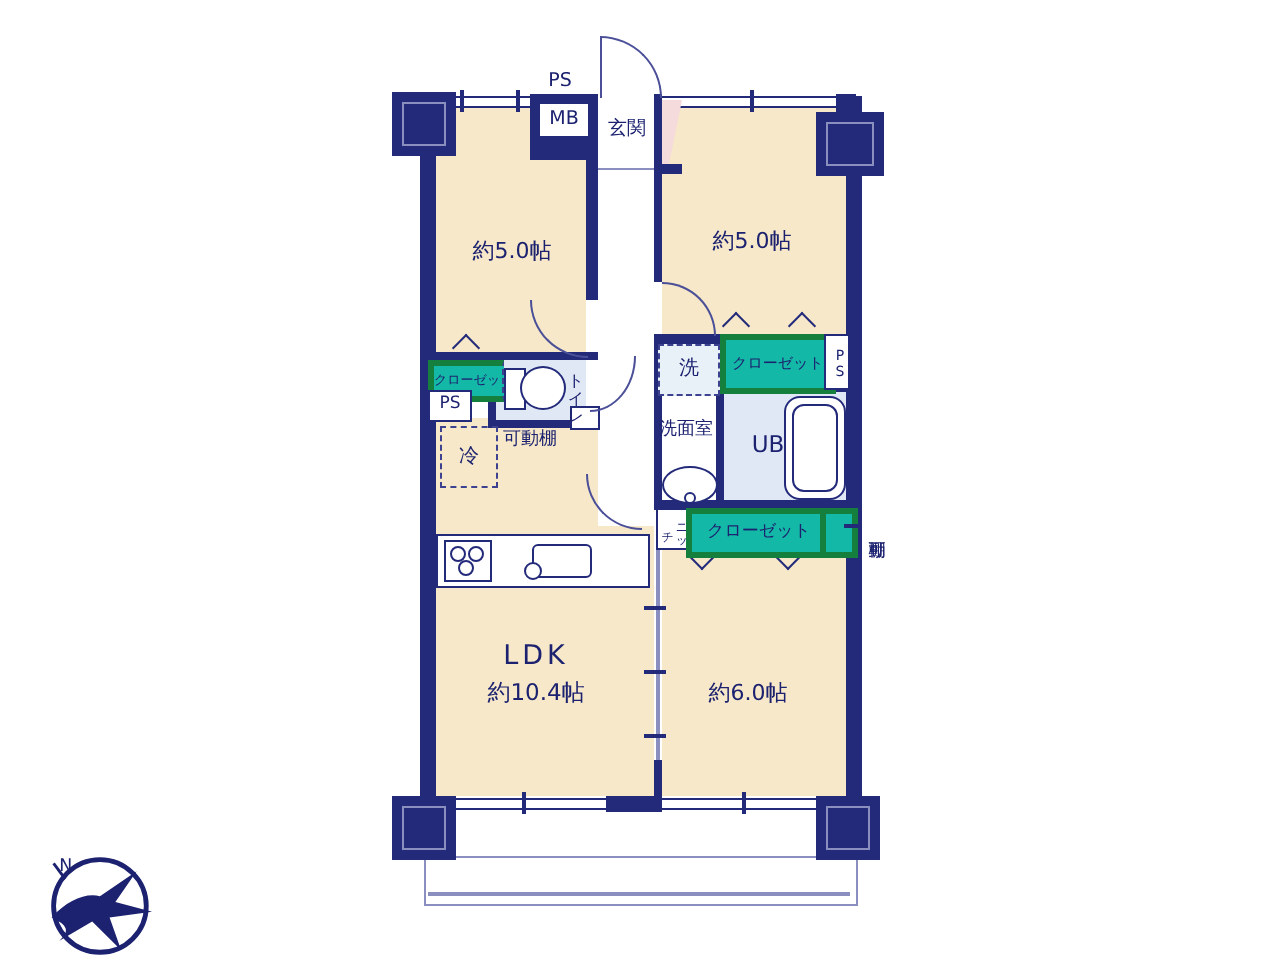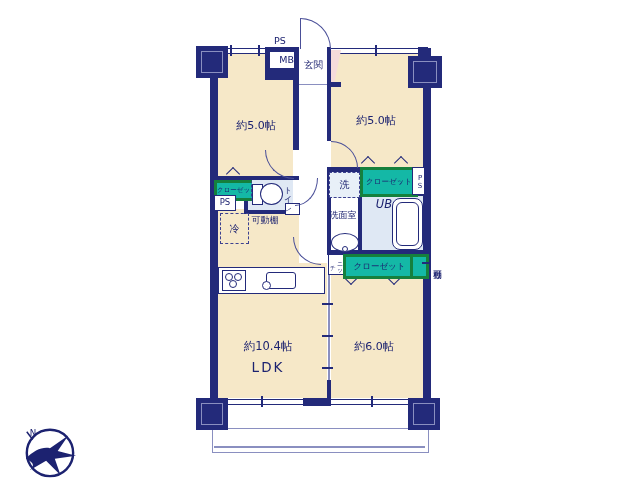--- a/index.html
+++ b/index.html
@@ -100,21 +100,21 @@
   <div class="chev down" style="left:389px;top:273px;"></div>
   <div class="tick" style="left:230px;top:45px;width:2px;height:11px;"></div>
   <div class="tick" style="left:258px;top:45px;width:2px;height:11px;"></div>
   <div class="tick" style="left:375px;top:45px;width:2px;height:11px;"></div>
   <div class="tick" style="left:261px;top:396px;width:2px;height:11px;"></div>
   <div class="tick" style="left:371px;top:396px;width:2px;height:11px;"></div>
   <div class="tick" style="left:322px;top:303px;width:11px;height:2px;"></div>
   <div class="tick" style="left:322px;top:335px;width:11px;height:2px;"></div>
   <div class="tick" style="left:322px;top:367px;width:11px;height:2px;"></div>
 
-  <div class="wbox lbl" style="left:269px;top:51px;width:24px;height:16px;font-size:9.5px;line-height:16px;text-align:right;"><span>MB</span></div>
+  <div class="wbox lbl" style="left:269px;top:51px;width:24px;height:16px;font-size:9.5px;line-height:16px;"><span>MB</span></div>
   <div class="pinkbox lbl" style="left:214px;top:180px;width:34px;height:15px;font-size:6.5px;line-height:14px;border-right:1px dashed #3c4190;"><span>クローゼット</span></div>
   <div class="wbox lbl" style="left:214px;top:195px;width:20px;height:14px;font-size:8.5px;line-height:13px;"><span>PS</span></div>
   <div class="dotted lbl" style="left:220px;top:213px;width:27px;height:29px;font-size:10px;line-height:29px;"><span>冷</span></div>
   <div class="dotted lbl" style="left:329px;top:172px;width:29px;height:24px;background:#e8f0f8;font-size:10px;line-height:24px;"><span>洗</span></div>
   <div class="pinkbox lbl" style="left:360px;top:167px;width:52px;height:24px;font-size:7.5px;line-height:23px;"><span>クローゼット</span></div>
   <div class="wbox lbl vert" style="left:412px;top:167px;width:11px;height:24px;font-size:7px;padding-top:2px;letter-spacing:0;"><span>PS</span></div>
   <div class="wbox lbl vert" style="left:328px;top:254px;width:15px;height:19px;font-size:6px;letter-spacing:0;"><span>ニッチ</span></div>
   <div class="pinkbox lbl" style="left:343px;top:254px;width:67px;height:19px;font-size:8.5px;line-height:18px;"><span>クローゼット</span></div>
   <div class="pinkbox" style="left:410px;top:254px;width:13px;height:19px;"></div>
 
@@ -140,23 +140,23 @@
   <div class="lbl" style="left:300px;top:59px;width:27px;font-size:9.5px;"><span>玄関</span></div>
 
   <div class="lbl" style="left:216px;top:119px;width:80px;font-size:11px;"><span>約5.0帖</span></div>
 
   <div class="lbl" style="left:336px;top:114px;width:80px;font-size:11px;"><span>約5.0帖</span></div>
 
   <div class="lbl vert" style="left:280px;top:180px;width:12px;height:30px;font-size:8px;letter-spacing:0;"><span>トイレ</span></div>
 
   <div class="lbl" style="left:245px;top:215px;width:40px;font-size:9px;"><span>可動棚</span></div>
   <div class="lbl" style="left:324px;top:210px;width:38px;font-size:9px;"><span>洗面室</span></div>
-  <div class="lbl" style="left:362px;top:198px;width:44px;font-size:11.5px;font-style:italic;"><span>UB</span></div>
+  <div class="lbl" style="left:362px;top:216px;width:44px;font-size:11.5px;"><span>UB</span></div>
 
-  <div class="lbl" style="left:228px;top:320px;width:80px;font-size:13.5px;letter-spacing:2px;margin-top:39px;"><span>LDK</span></div>
+  <div class="lbl" style="left:228px;top:320px;width:80px;font-size:13.5px;letter-spacing:2px;"><span>LDK</span></div>
   <div class="lbl" style="left:228px;top:340px;width:80px;font-size:11.5px;"><span>約10.4帖</span></div>
 
   <div class="lbl" style="left:334px;top:340px;width:80px;font-size:11px;"><span>約6.0帖</span></div>
 
   <div class="tick" style="left:422px;top:262px;width:7px;height:1.5px;"></div>
   <div class="lbl vert" style="left:429px;top:244px;width:14px;height:40px;font-size:8.5px;letter-spacing:0;"><span>可動棚</span></div>
 
   <svg width="58" height="56" viewBox="0 0 60 58" style="position:absolute;left:20px;top:424px;">
     <circle cx="31" cy="30" r="24" fill="none" stroke="#1c2270" stroke-width="2.5"></circle>
     <path d="M6 36 C14 27 24 23 31 25 L50 12 L39 28 L58 33 L36 36 L42 53 L27 38 L10 48 C17 42 12 39 6 36 Z" fill="#1c2270"></path>

